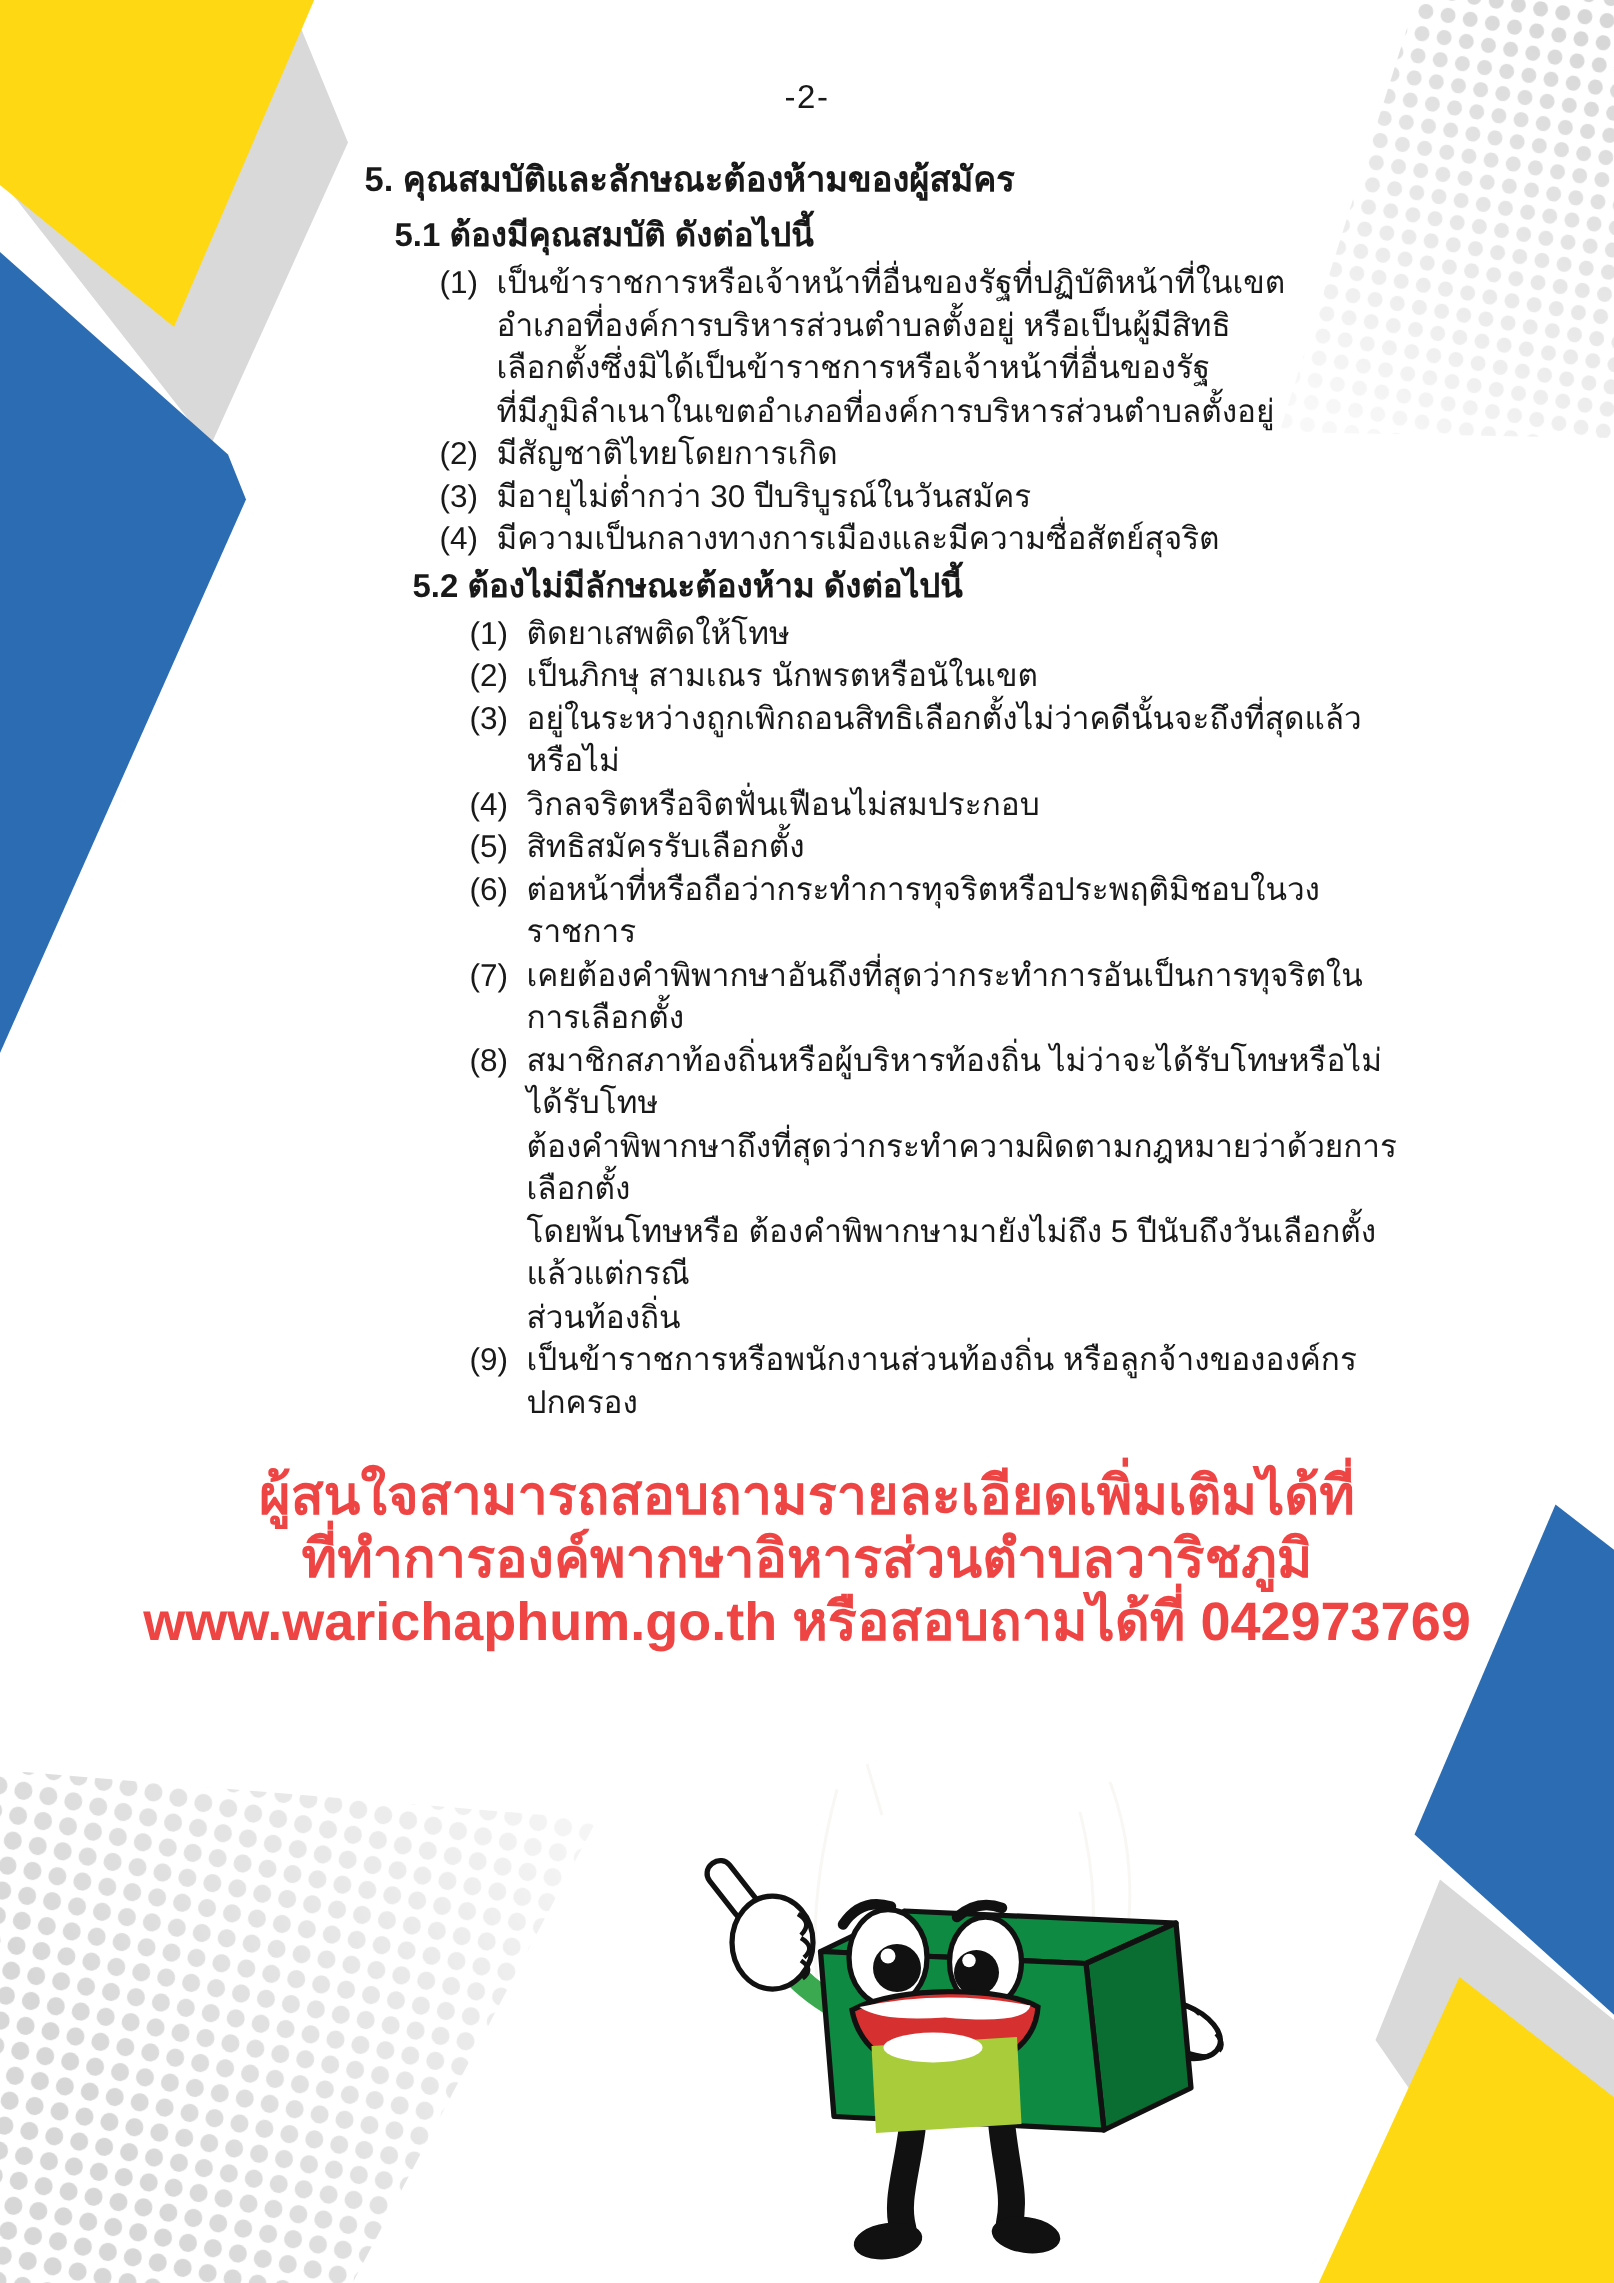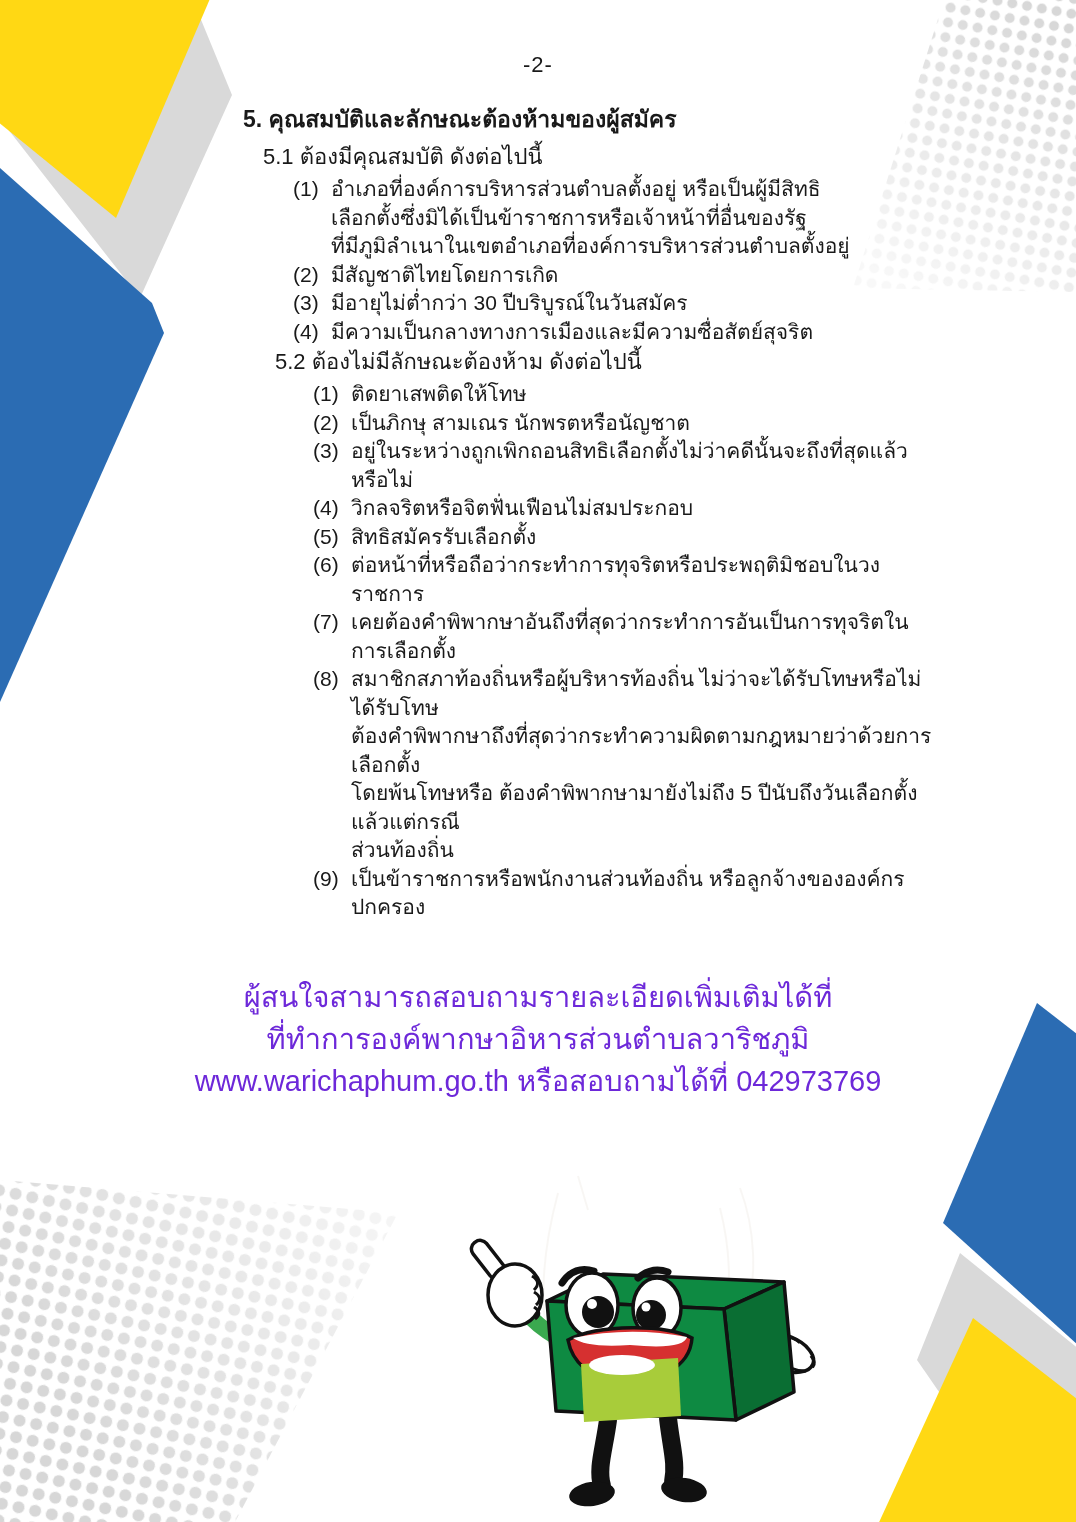--- a/index.html
+++ b/index.html
@@ -11,36 +11,36 @@
     font-family:"Liberation Sans","DejaVu Sans",sans-serif;
     color:#191919;
   }
   #deco{position:absolute;left:0;top:0;z-index:0;pointer-events:none;}
   #pageno{
     position:absolute;top:52px;left:0;width:1076px;
     text-align:center;font-size:22px;letter-spacing:1px;z-index:2;
   }
   #doc{position:absolute;left:243px;top:104px;width:690px;z-index:2;}
   .h-main{font-weight:bold;font-size:23px;line-height:31px;margin:0 0 7px 0;}
-  .h-sub{font-weight:normal;font-size:22px;line-height:30px;margin:0 0 3px 0;}
+  .h-sub{font-weight:bold;font-size:22px;line-height:30px;margin:0 0 3px 0;}
   .h-51{margin-left:20px;}
   .h-52{margin-left:32px;margin-top:1px;}
   .qlist{margin:0;}
   .qlist-51{margin-left:50px;}
   .qlist-52{margin-left:70px;}
   .qitem{display:flex;align-items:flex-start;font-size:21px;}
   .qnum{flex:0 0 38px;line-height:28.5px;}
   .qlines{flex:1;}
   .qline{display:block;line-height:28.5px;}
   #footer{
     position:absolute;left:0;top:976px;width:1076px;
     text-align:center;z-index:2;
   }
   .fline{
-    font-weight:normal;font-size:29px;line-height:42px;color:#6d28d9;
+    font-weight:bold;font-size:36px;line-height:42px;color:#ef4444;
   }
   #mascot{position:absolute;left:440px;top:1168px;width:400px;height:360px;z-index:1;}
 </style>
 </head>
 <body>
 
 <div id="page">
 
   <svg id="deco" width="1076" height="1522" viewBox="0 0 1076 1522">
     <defs>
@@ -82,20 +82,21 @@
   <div id="pageno">-2-</div>
 
   <div id="doc">
     <div class="h-main">5. คุณสมบัติและลักษณะต้องห้ามของผู้สมัคร</div>
 
     <div class="h-sub h-51">5.1 ต้องมีคุณสมบัติ ดังต่อไปนี้</div>
     <div class="qlist qlist-51">
         <div class="qitem">
           <span class="qnum">(1)</span>
           <span class="qlines">
+            <span class="qline">เป็นข้าราชการหรือเจ้าหน้าที่อื่นของรัฐที่ปฏิบัติหน้าที่ในเขต</span>
             <span class="qline">อำเภอที่องค์การบริหารส่วนตำบลตั้งอยู่ หรือเป็นผู้มีสิทธิ</span>
             <span class="qline">เลือกตั้งซึ่งมิได้เป็นข้าราชการหรือเจ้าหน้าที่อื่นของรัฐ</span>
             <span class="qline">ที่มีภูมิลำเนาในเขตอำเภอที่องค์การบริหารส่วนตำบลตั้งอยู่</span>
           </span>
         </div>
         <div class="qitem">
           <span class="qnum">(2)</span>
           <span class="qlines">
             <span class="qline">มีสัญชาติไทยโดยการเกิด</span>
           </span>
@@ -118,21 +119,21 @@
     <div class="qlist qlist-52">
         <div class="qitem">
           <span class="qnum">(1)</span>
           <span class="qlines">
             <span class="qline">ติดยาเสพติดให้โทษ</span>
           </span>
         </div>
         <div class="qitem">
           <span class="qnum">(2)</span>
           <span class="qlines">
-            <span class="qline">เป็นภิกษุ สามเณร นักพรตหรือนัญชาต</span>
+            <span class="qline">เป็นภิกษุ สามเณร นักพรตหรือนัในเขต</span>
           </span>
         </div>
         <div class="qitem">
           <span class="qnum">(3)</span>
           <span class="qlines">
             <span class="qline">อยู่ในระหว่างถูกเพิกถอนสิทธิเลือกตั้งไม่ว่าคดีนั้นจะถึงที่สุดแล้วหรือไม่</span>
           </span>
         </div>
         <div class="qitem">
           <span class="qnum">(4)</span>

